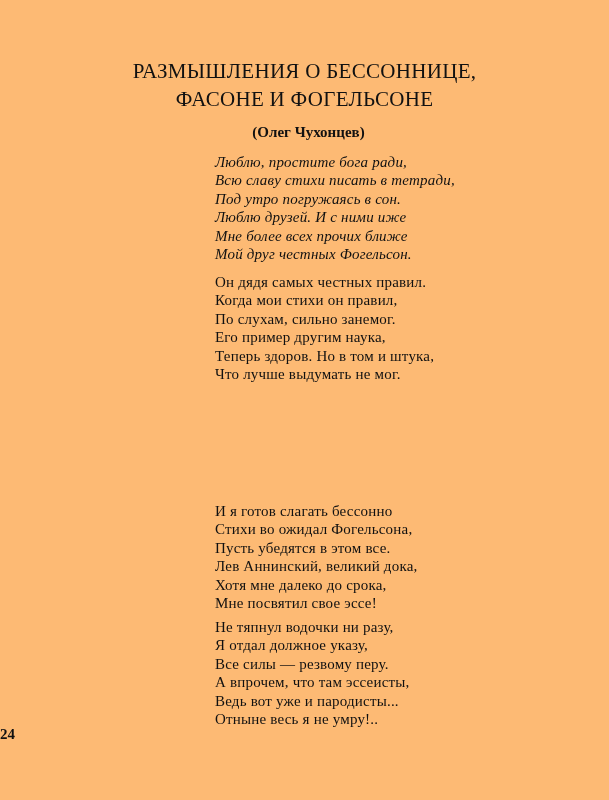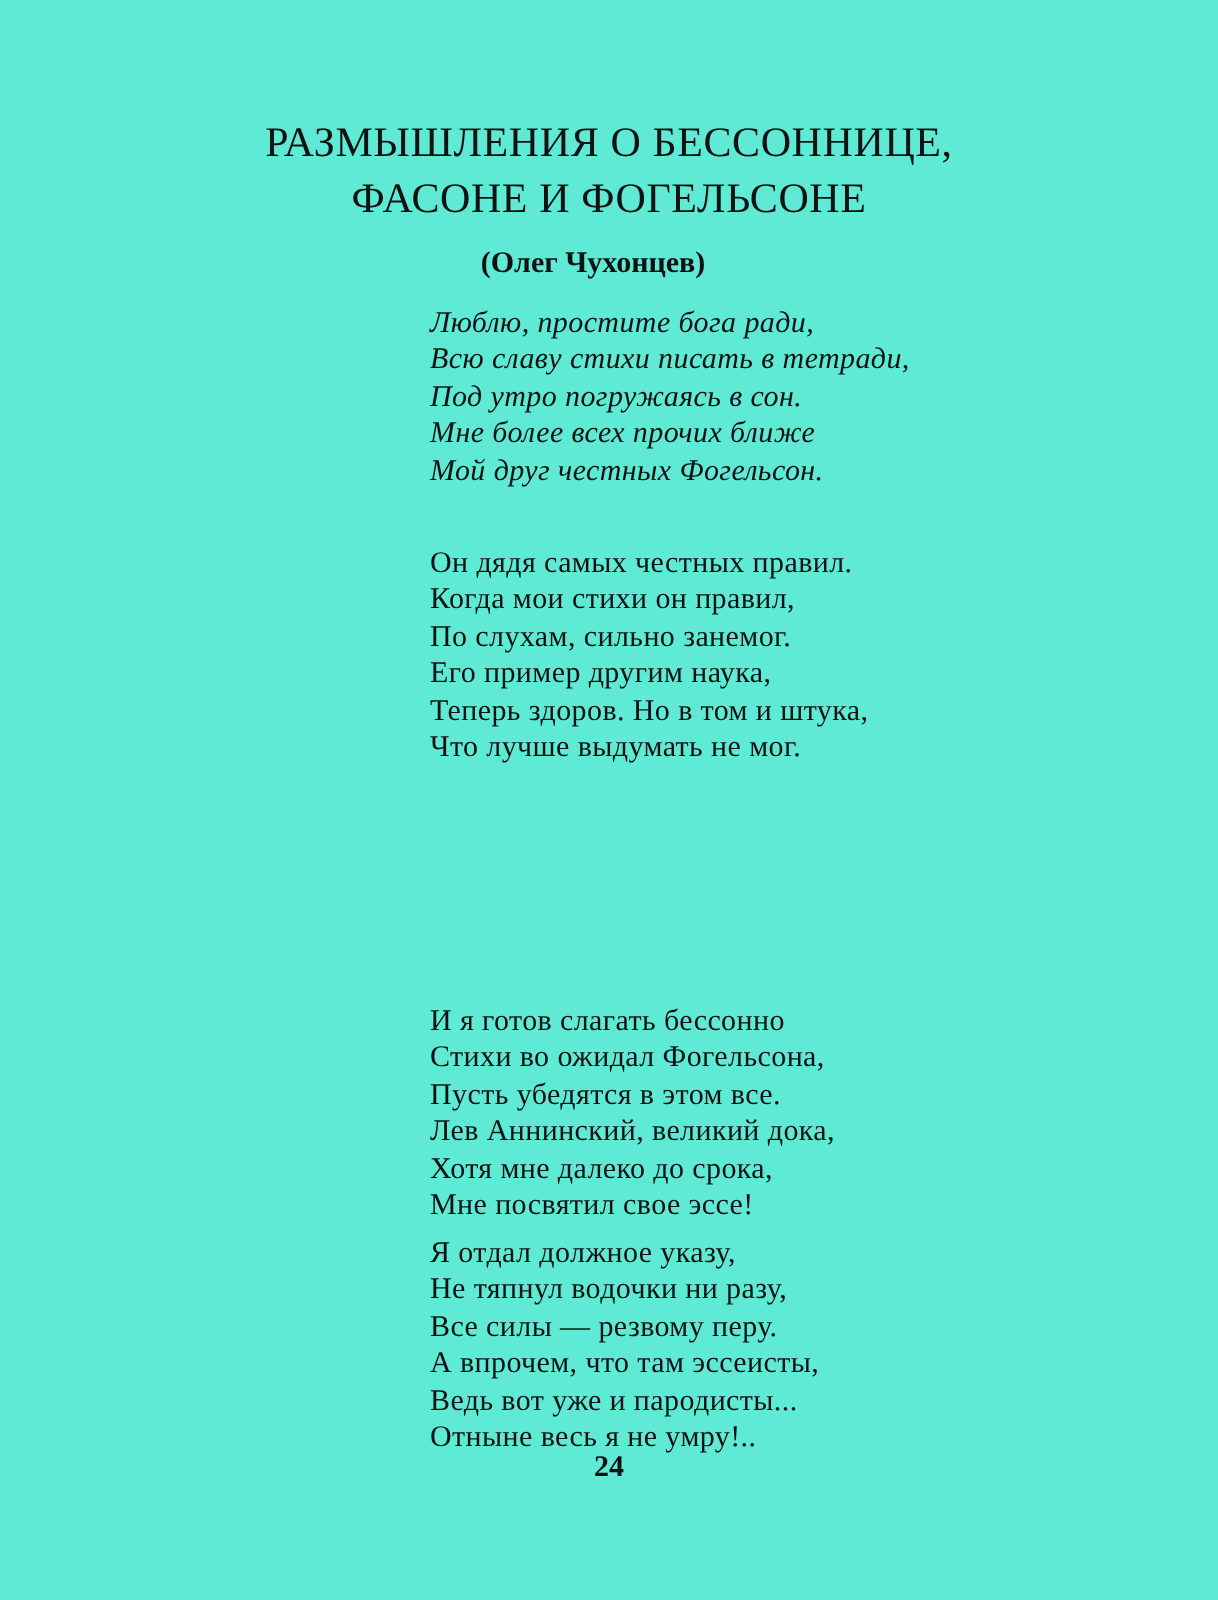--- a/index.html
+++ b/index.html
@@ -1,58 +1,59 @@
 <!DOCTYPE html>
 <html><head>
 <meta charset="utf-8">
 <style>
   html, body { margin: 0; padding: 0; background: #ffffff; }
   body { width: 609px; height: 800px; position: relative; overflow: hidden; color: #111; }
-  .page { position: absolute; left: 0; top: 0; width: 609px; height: 800px; background: #5eead4; }
+  .page { position: absolute; left: 0; top: 0; width: 609px; height: 800px; background: #fdba74; }
   .title {
     position: absolute; left: 0; width: 609px; text-align: center;
     font-family: "Liberation Serif", "DejaVu Serif", serif;
     font-size: 21px; letter-spacing: 0.3px; color: #111;
   }
   .title.l1 { top: 59px; }
   .title.l2 { top: 87px; }
   .author {
     position: absolute; top: 124px; left: 0; width: 593px; text-align: center;
     font-family: "Liberation Serif", "DejaVu Serif", serif;
-    font-size: 15px; font-weight: bold; color: #111;
+    font-size: 15px; font-weight: bold; color: #111; padding-left: 12px;
   }
   .stanza {
     position: absolute; left: 215px;
     font-family: "Liberation Serif", "DejaVu Serif", serif;
     font-size: 15px; line-height: 18.4px; color: #111; letter-spacing: 0.2px;
   }
   .stanza .line { white-space: nowrap; display: block; }
   .s1 { top: 153px; font-style: italic; }
   .s2 { top: 273px; }
   .s3 { top: 383px; }
   .s4 { top: 502px; }
   .s5 { top: 618px; }
   .pagenum {
-    position: absolute; top: 726px; left: 0; width: 609px; text-align: center;
+    position: absolute; top: 726px; left: 0; width: 609px; text-align: left;
     font-family: "Liberation Serif", "DejaVu Serif", serif;
     font-size: 15px; font-weight: bold; color: #111;
   }
 </style>
 </head>
 <body>
 
 <div class="page">
   <div class="title l1">РАЗМЫШЛЕНИЯ О БЕССОННИЦЕ,</div>
   <div class="title l2">ФАСОНЕ И ФОГЕЛЬСОНЕ</div>
   <div class="author">(Олег Чухонцев)</div>
 
   <div class="stanza s1">
     <span class="line">Люблю, простите бога ради,</span>
     <span class="line">Всю славу стихи писать в тетради,</span>
     <span class="line">Под утро погружаясь в сон.</span>
+    <span class="line">Люблю друзей. И с ними иже</span>
     <span class="line">Мне более всех прочих ближе</span>
     <span class="line">Мой друг честных Фогельсон.</span>
   </div>
 
   <div class="stanza s2">
     <span class="line">Он дядя самых честных правил.</span>
     <span class="line">Когда мои стихи он правил,</span>
     <span class="line">По слухам, сильно занемог.</span>
     <span class="line">Его пример другим наука,</span>
     <span class="line">Теперь здоров. Но в том и штука,</span>
@@ -63,22 +64,22 @@
   <div class="stanza s4">
     <span class="line">И я готов слагать бессонно</span>
     <span class="line">Стихи во ожидал Фогельсона,</span>
     <span class="line">Пусть убедятся в этом все.</span>
     <span class="line">Лев Аннинский, великий дока,</span>
     <span class="line">Хотя мне далеко до срока,</span>
     <span class="line">Мне посвятил свое эссе!</span>
   </div>
 
   <div class="stanza s5">
+    <span class="line">Не тяпнул водочки ни разу,</span>
     <span class="line">Я отдал должное указу,</span>
-    <span class="line">Не тяпнул водочки ни разу,</span>
     <span class="line">Все силы — резвому перу.</span>
     <span class="line">А впрочем, что там эссеисты,</span>
     <span class="line">Ведь вот уже и пародисты...</span>
     <span class="line">Отныне весь я не умру!..</span>
   </div>
 
   <div class="pagenum">24</div>
 </div>
 
 </body></html>

